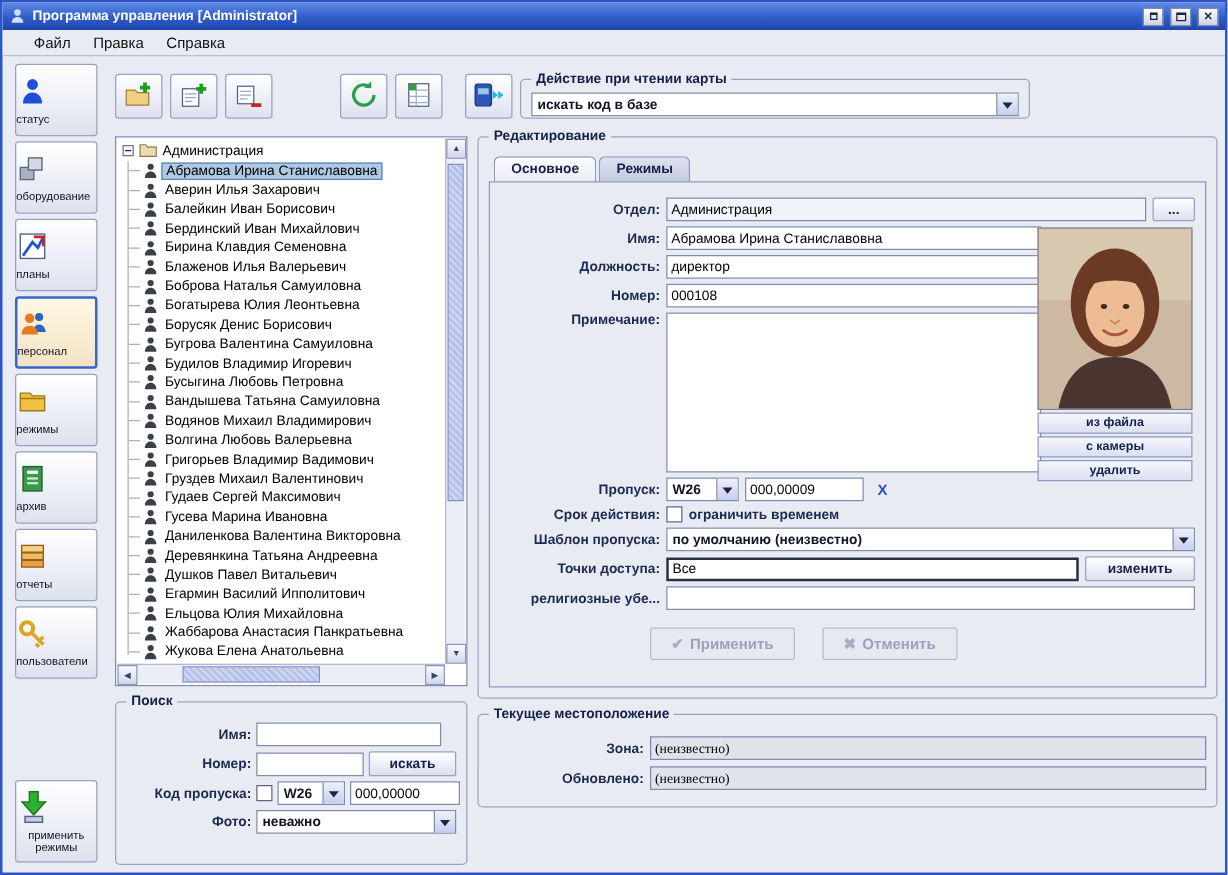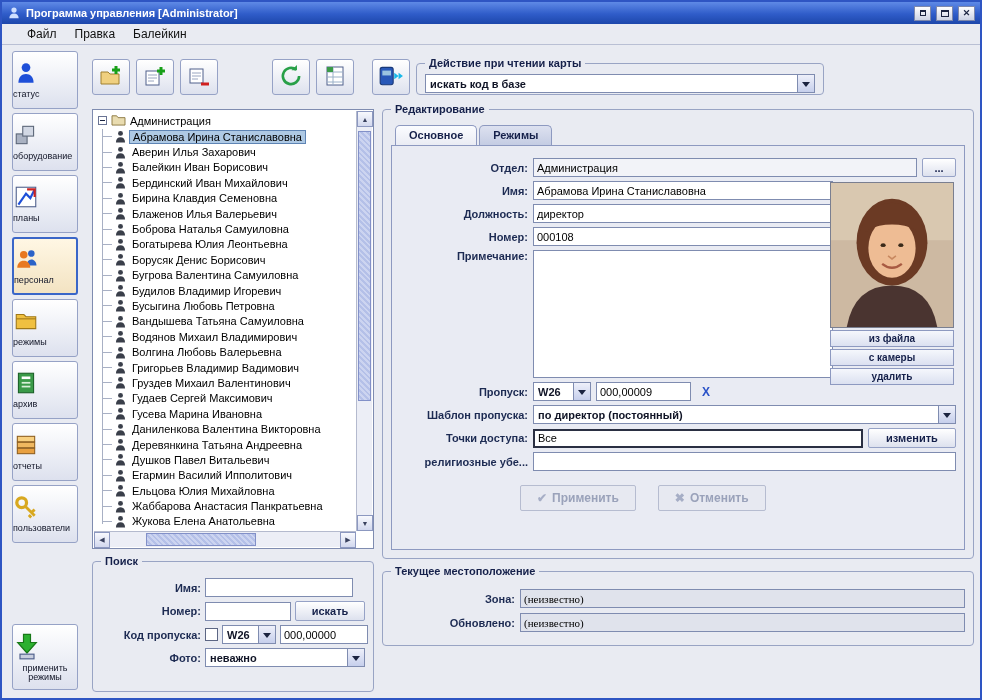--- a/index.html
+++ b/index.html
@@ -140,21 +140,21 @@
       </span>
     <span class="tb-btn">
         <span class="winrect"></span>
       </span>
     <span class="tb-btn">✕</span>
   </div>
 
   <div class="menubar">
     <span class="menu-item">Файл</span>
     <span class="menu-item">Правка</span>
-    <span class="menu-item">Балейкин</span>
+    <span class="menu-item">Справка</span>
   </div>
 
   <div class="bodyarea">
 
     <div class="sidebar">
       <div class="sbtn navbtn">
         <span><svg width="26" height="26" viewBox="0 0 24 24">
               <circle cx="12" cy="7" r="4" fill="#1e4fd8"></circle>
               <path d="M5 21c0-5 3-8 7-8s7 3 7 8z" fill="#1e4fd8"></path>
             </svg></span>
@@ -613,23 +613,28 @@
               <div class="erow">
                 <span class="flabel">Пропуск:</span>
                 <div class="combo combo-pass">
                   <span class="combo-text">W26</span>
                   <span class="combo-arrow"></span>
                 </div>
                 <input class="tinput in-pass" value="000,00009" style="">
                 <span class="x-clear">X</span>
               </div>
               <div class="erow">
+                <span class="flabel">Срок действия:</span>
+                <span class="check"></span>
+                <span class="flabel" style="text-align:left;">ограничить временем</span>
+              </div>
+              <div class="erow">
                 <span class="flabel">Шаблон пропуска:</span>
                 <div class="combo combo-template">
-                  <span class="combo-text">по директор (постоянный)</span>
+                  <span class="combo-text">по умолчанию (неизвестно)</span>
                   <span class="combo-arrow"></span>
                 </div>
               </div>
               <div class="erow">
                 <span class="flabel">Точки доступа:</span>
                 <input class="tinput focus access-field" value="Все" style="">
                 <button class="btn btn-change">изменить</button>
               </div>
               <div class="erow">
                 <span class="flabel">религиозные убе...</span>

